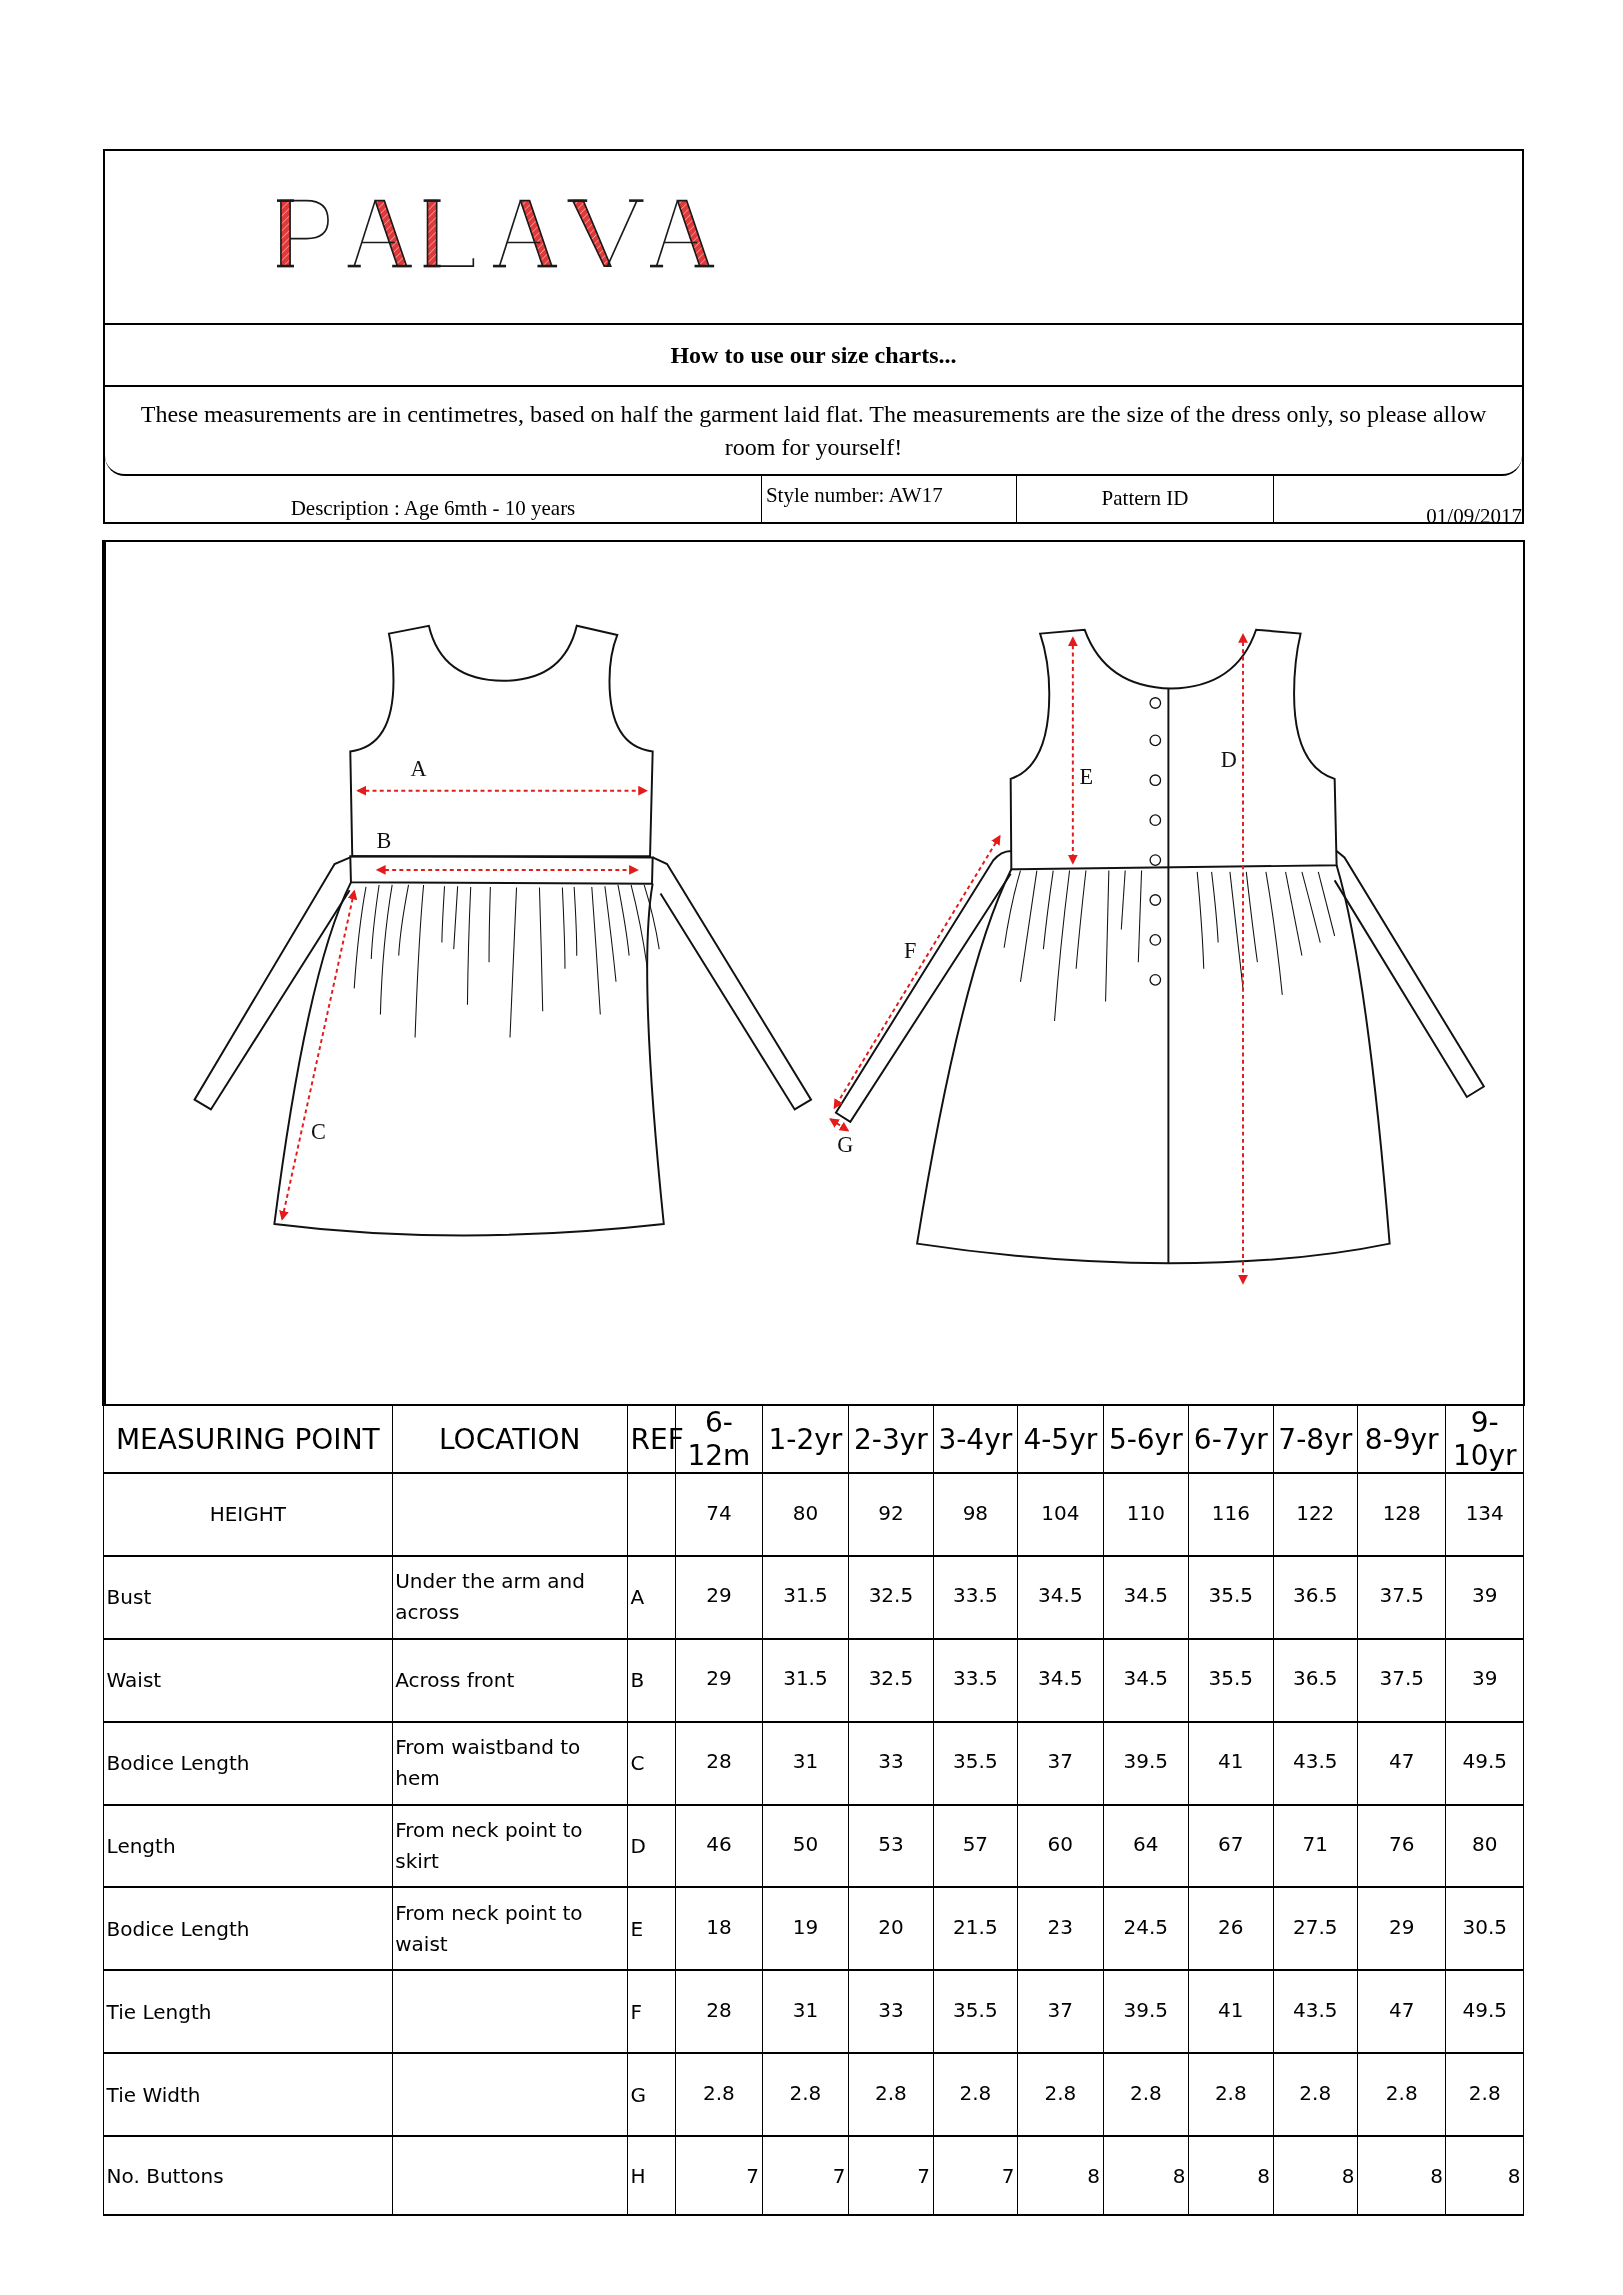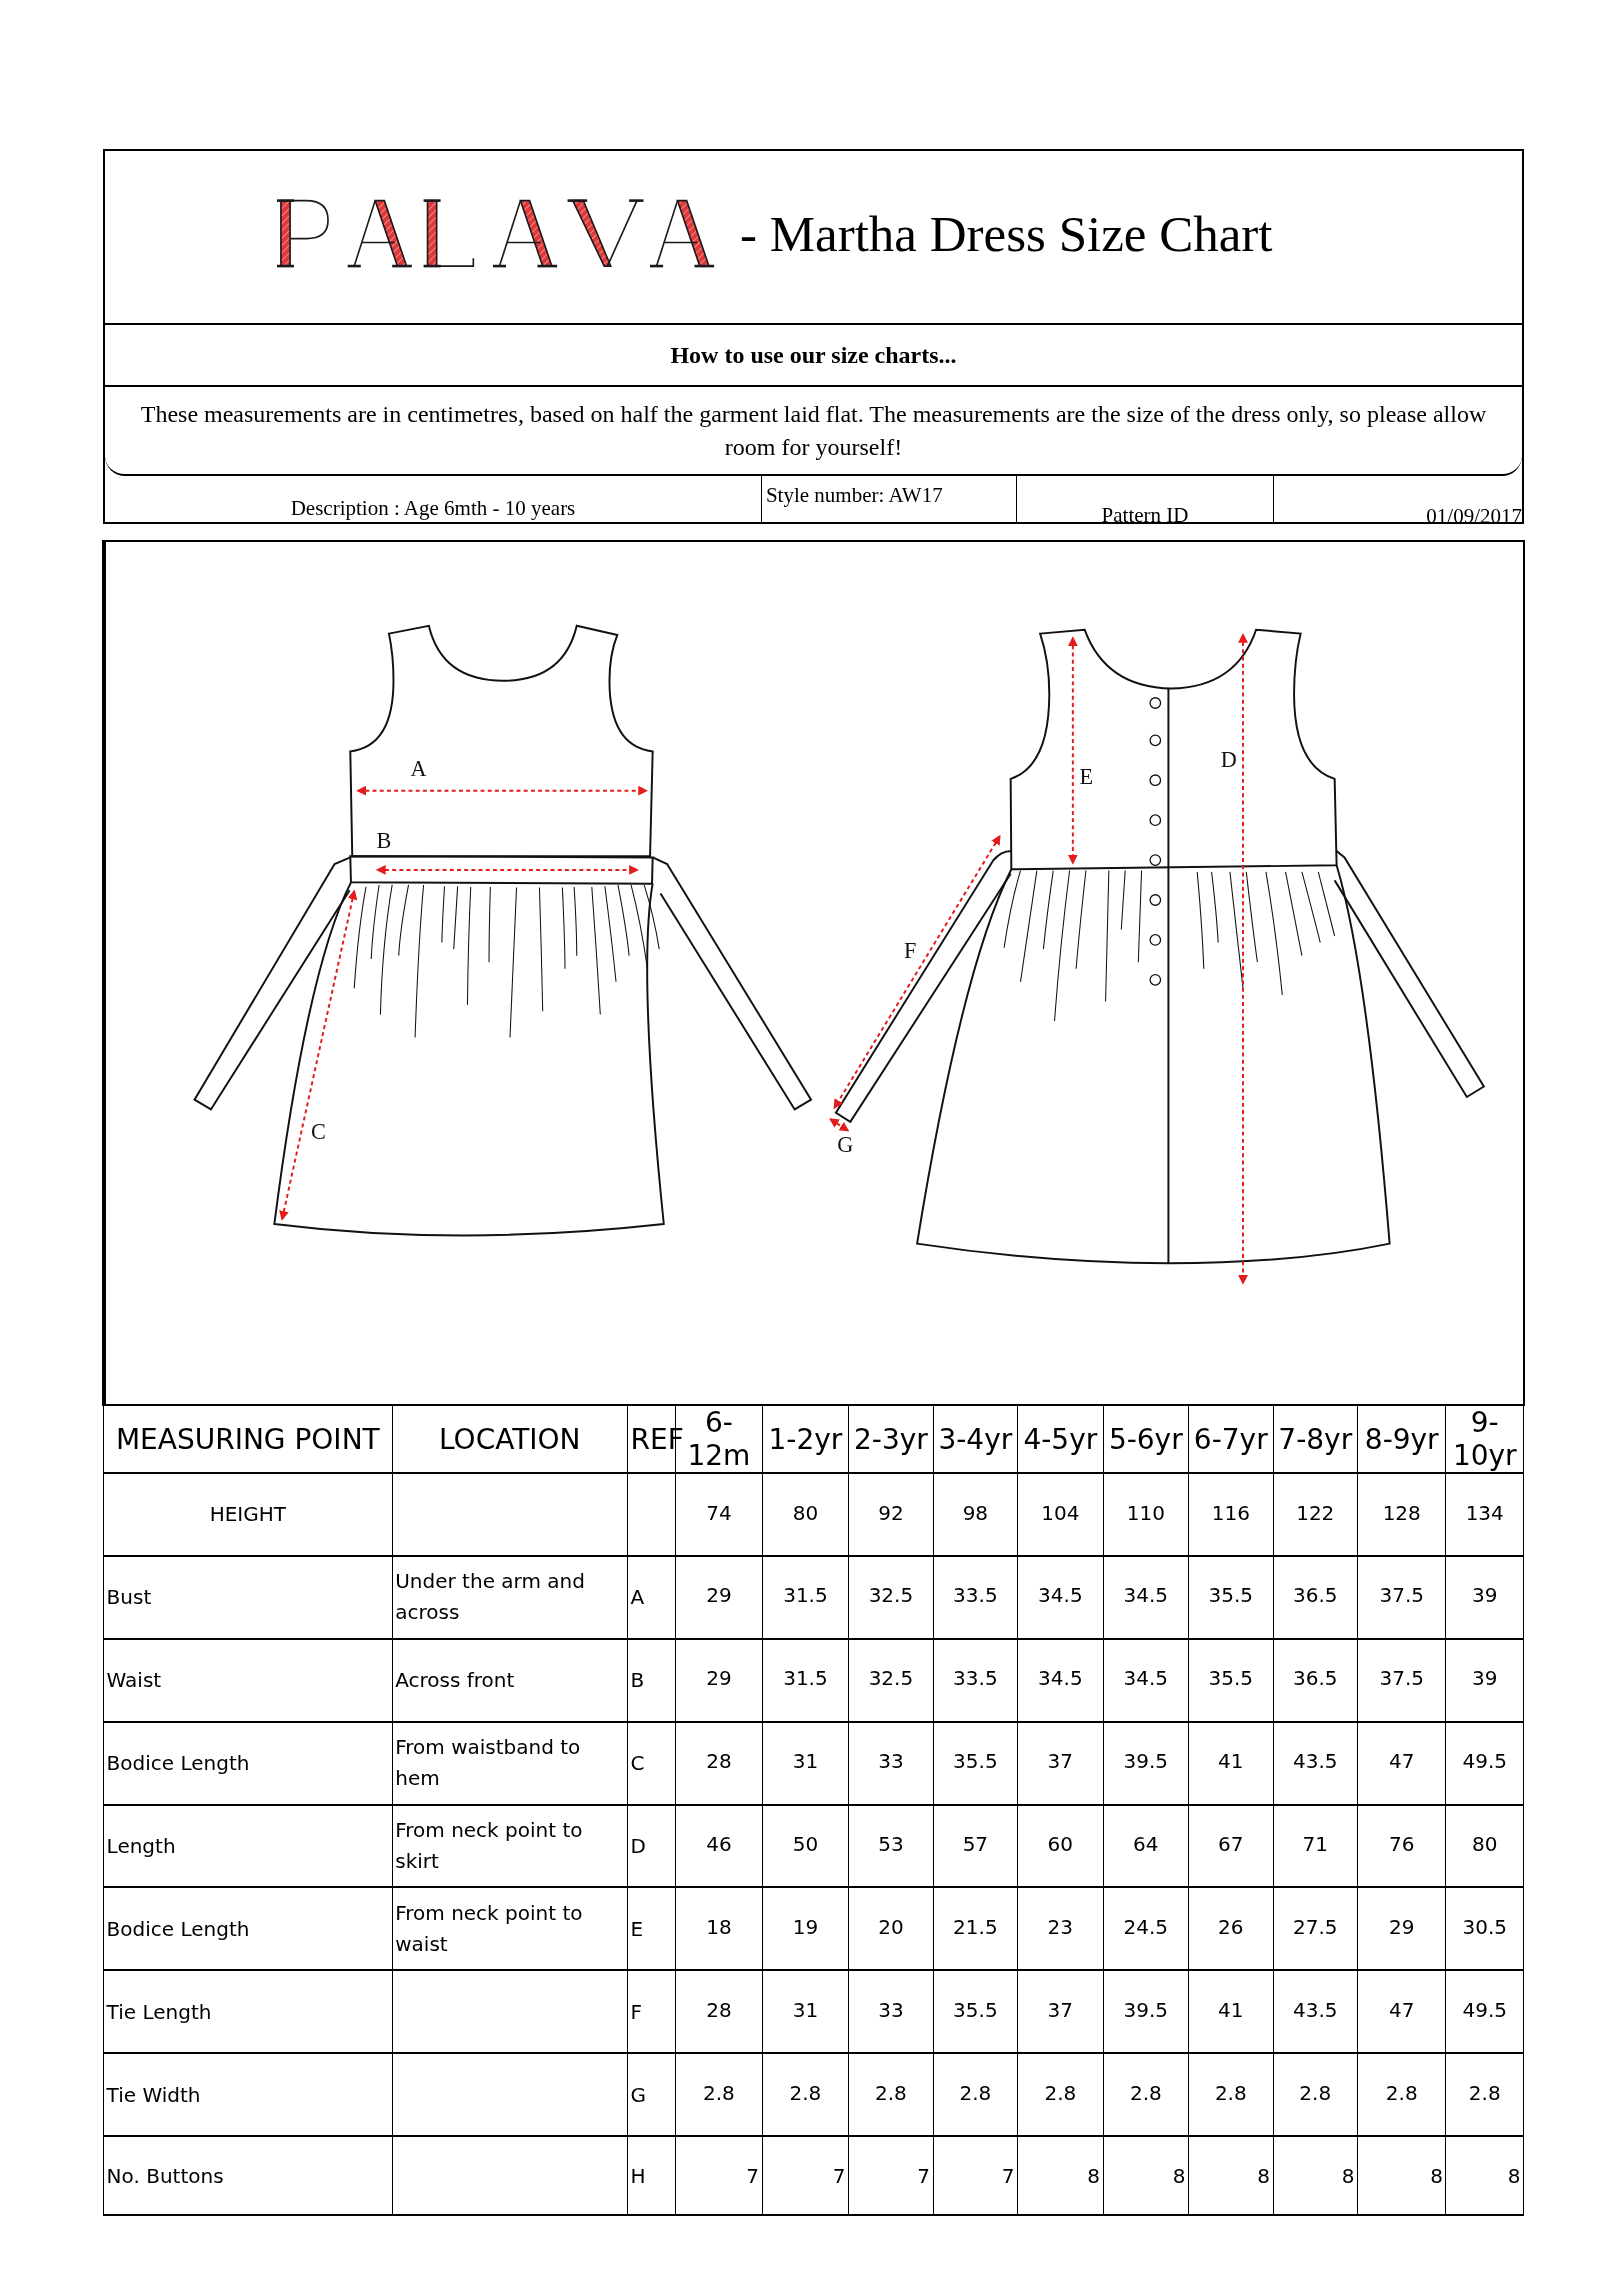--- a/index.html
+++ b/index.html
@@ -8,21 +8,21 @@
   .title-row { height: 172px; border-bottom: 2.6px solid #000; position: relative; }
   .logo { position: absolute; left: 172px; top: 47px; width: 445px; height: 72px; }
   .title-text { position: absolute; left: 635px; top: 58px; font-family: "Liberation Serif", serif; font-size: 51px; line-height: 1; }
   .how-row { height: 60px; border-bottom: 2.6px solid #000; display: flex; align-items: center; justify-content: center; font-family: "Liberation Serif", serif; font-weight: bold; font-size: 24px; }
   .info-row { height: 89px; border-bottom: 2.6px solid #000; display: flex; align-items: center; justify-content: center; text-align: center; font-family: "Liberation Serif", serif; font-size: 24px; line-height: 33px; padding: 0 26px; box-sizing: border-box; border-radius: 20px; }
   .meta-row { height: 46px; display: flex; font-size: 21px; font-family: Liberation Serif, serif; }
   .meta-row > div { border-right: 1.3px solid #000; box-sizing: border-box; position: relative; }
   .meta-row > div:last-child { border-right: none; }
   .meta-desc { width: 657px; display: flex; justify-content: center; padding-top: 19.6px; }
   .meta-style { width: 255px; padding-top: 7px; padding-left: 3.9px; }
-  .meta-pattern { width: 257px; display: flex; justify-content: center; padding-top: 27px; }
+  .meta-pattern { width: 257px; display: flex; justify-content: center; padding-top: 10px; }
   .meta-date { flex: 1; display: flex; justify-content: flex-end; padding-top: 28px; }
   .picture { position: absolute; left: 102px; top: 540px; width: 1423px; height: 866px; border: 2.6px solid #000; border-left-width: 4.6px; box-sizing: border-box; background: #fff; }
   .picture svg { position: absolute; left: 0; top: 0; }
   table.sizes { position: absolute; left: 103px; top: 1405px; width: 1421px; border-collapse: collapse; font-family: "DejaVu Sans", sans-serif; font-size: 20px; table-layout: fixed; }
   table.sizes td, table.sizes th { border: 1.3px solid #000; padding: 0 2.6px; }
   table.sizes tr.hdr th { height: 30px; font-weight: normal; text-align: center; border-bottom: 2.6px solid #000; font-size: 28px; }
   table.sizes tr.height-row td { height: 77px; border-bottom: 2.6px solid #000; text-align: center; }
   table.sizes tr.m-row td { height: 77px; border-bottom: 2.6px solid #000; vertical-align: middle; }
   table.sizes td.mp { text-align: left; }
   table.sizes td.loc { text-align: left; line-height: 31px; margin-top: 36px; }
@@ -72,21 +72,20 @@
         <line x1="444" y1="4" x2="474" y2="4" stroke-width="4"></line>
         <line x1="538" y1="4" x2="560" y2="4" stroke-width="4"></line>
 
         <line x1="580" y1="104" x2="612" y2="4"></line>
         <polygon points="612,4 626,4 660,104 646,104" fill="url(#hatch)"></polygon>
         <line x1="592" y1="68" x2="642" y2="68"></line>
         <line x1="570" y1="104" x2="590" y2="104" stroke-width="4"></line>
         <line x1="638" y1="104" x2="668" y2="104" stroke-width="4"></line>
       </g>
     </svg>
-    <div class="title-text">- Martha Dress Size Chart</div>
   </div>
   <div class="how-row">How to use our size charts...</div>
   <div class="info-row">These measurements are in centimetres, based on half the garment laid flat.  The measurements are the size of the dress only, so please allow room for yourself!</div>
   <div class="meta-row">
     <div class="meta-desc">
         <span>Description : Age 6mth - 10 years</span>
       </div>
     <div class="meta-style"><span>Style number: AW17</span></div>
     <div class="meta-pattern">
         <span>Pattern ID</span>

